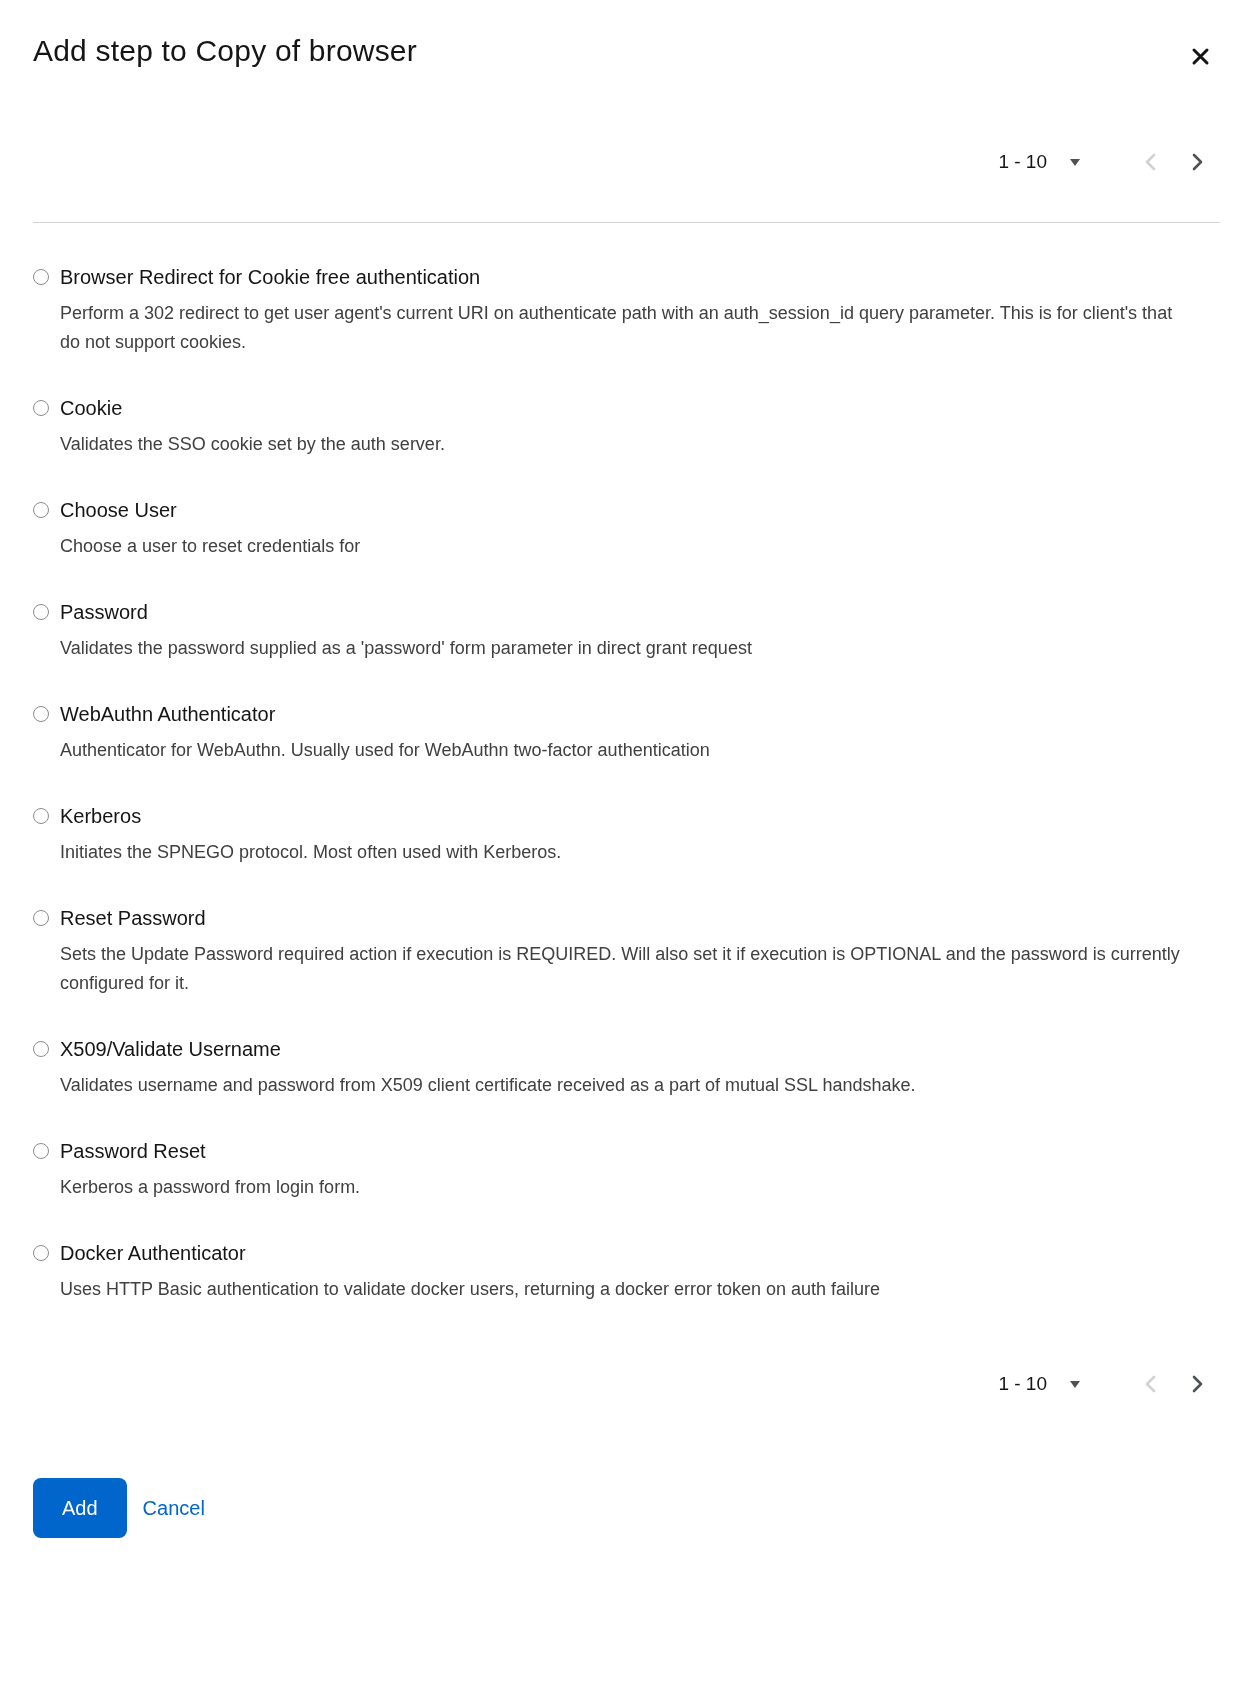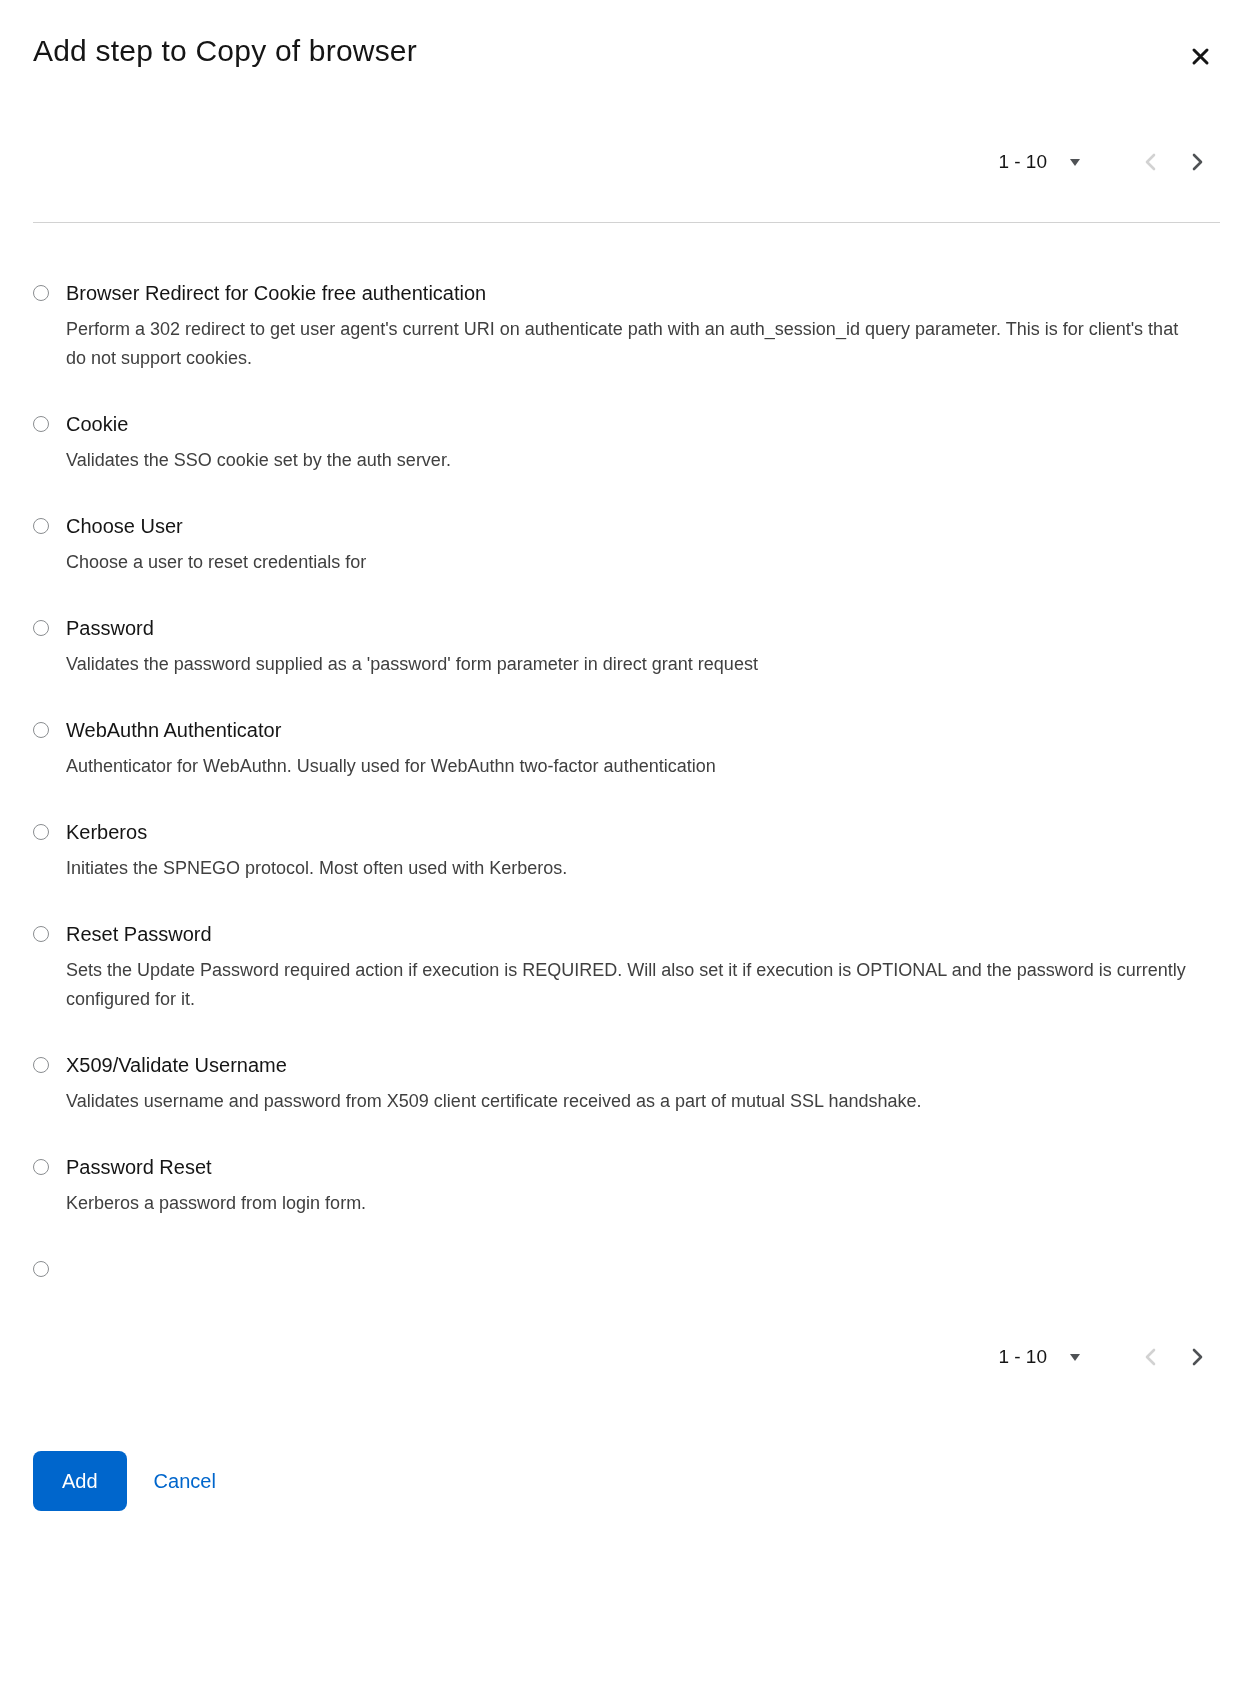--- a/index.html
+++ b/index.html
@@ -70,24 +70,23 @@
   .divider {
     border: none;
     border-top: 1px solid #d2d2d2;
     margin: 42px 0 0 0;
   }
   .step-list {
     padding-top: 41px;
   }
   .step {
     display: flex;
-    gap: 17px;
+    gap: 11px;
     margin-bottom: 38px;
     cursor: pointer;
-    margin-top: 16px;
   }
   .radio {
     flex: none;
     width: 16px; height: 16px;
     border: 1px solid #8a8d90;
     border-radius: 50%;
     background: #ffffff;
     margin-top: 5px;
     box-sizing: border-box;
   }
@@ -117,21 +116,21 @@
     font-size: 20px;
     height: 60px;
     padding: 0 29px;
     cursor: pointer;
   }
   .cancel-link {
     background: none; border: none; cursor: pointer;
     font-family: inherit;
     font-size: 20px;
     color: #0066cc;
-    margin-left: 27px;
+    margin-left: 16px;
     padding: 0;
   }
 </style>
 </head>
 <body>
 
 <div class="modal">
 
   <div class="modal-header">
     <h1 class="modal-title">Add step to Copy of browser</h1>
@@ -238,20 +237,24 @@
     <label class="step">
       <span class="radio"></span>
       <span class="step-body">
         <span class="step-title" style="display:block">Password Reset</span>
         <span class="step-desc" style="display:block">Kerberos a password from login form.</span>
       </span>
     </label>
 
     <label class="step">
       <span class="radio"></span>
+      <span class="step-body">
+        <span class="step-title" style="display:block">Docker Authenticator</span>
+        <span class="step-desc" style="display:block">Uses HTTP Basic authentication to validate docker users, returning a docker error token on auth failure</span>
+      </span>
     </label>
   </div>
 
   <div class="pagination bottom">
     <button class="page-toggle">
       <span>1 - 10</span>
       <span class="caret-down"></span>
     </button>
     <div class="page-nav">
       <button class="nav-btn disabled">

